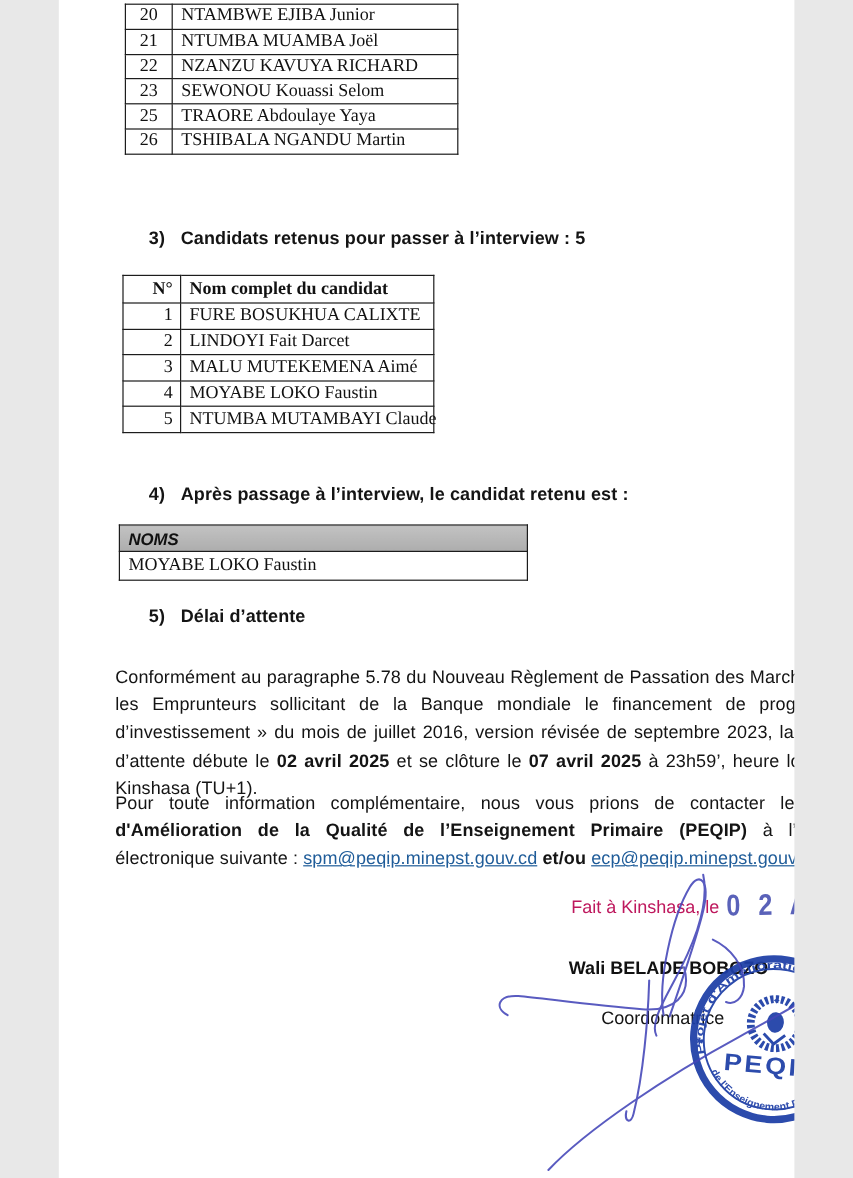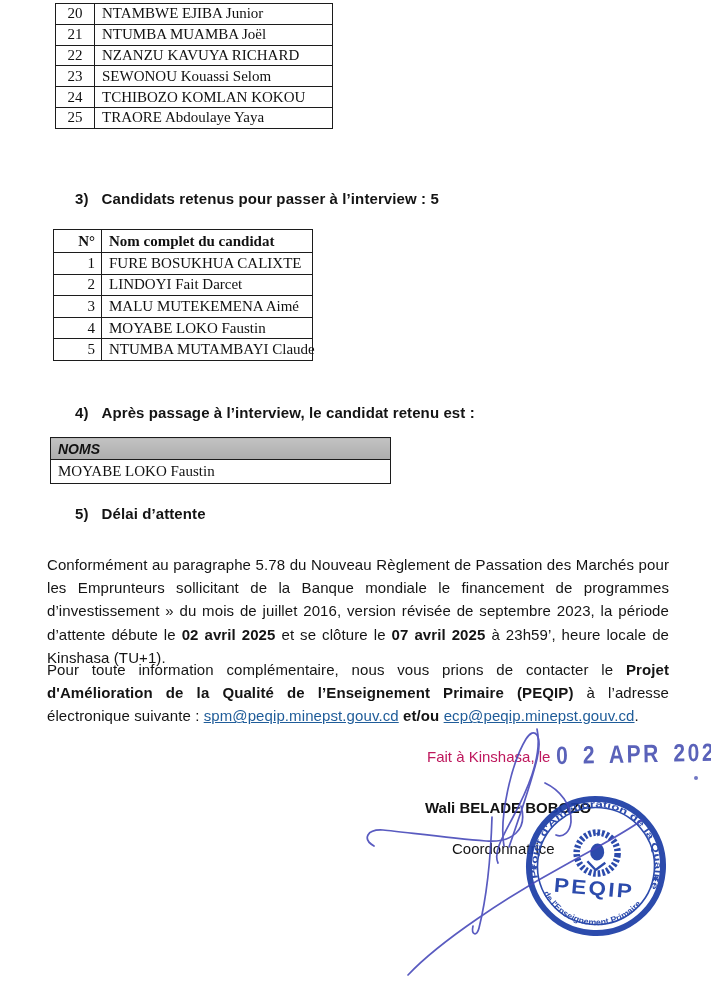--- a/index.html
+++ b/index.html
@@ -1,17 +1,17 @@
 <!DOCTYPE html>
 <html style="--stamp-blue: #1d3ea6; --date-blue: #4d55b4; --sig-blue: #4345b8; --link-blue: #1f5c99;"><head>
 <meta charset="utf-8">
 <style>
   html,body{margin:0;padding:0;background:#e8e8e8;}
   .page{
-    position:relative;width:711px;height:982px;background:#ffffff;
+    position:relative;width:613px;height:982px;background:#ffffff;
     margin:0 auto;overflow:hidden;
     font-family:"Liberation Sans",sans-serif;color:#1a1a1a;
   }
   
   table{border-collapse:collapse;background:#fff;}
   .doc-table td,.doc-table th{
     border:1.6px solid #1c1c1c;
     font-family:"Liberation Serif","DejaVu Serif",serif;
     font-size:15px;color:#111;padding:0 7px;white-space:nowrap;
   }
@@ -78,26 +78,26 @@
         </tr>
         <tr>
           <td class="num">22</td>
           <td>NZANZU KAVUYA RICHARD</td>
         </tr>
         <tr>
           <td class="num">23</td>
           <td>SEWONOU Kouassi Selom</td>
         </tr>
         <tr>
-          <td class="num">24</td>
-          <td>TCHIBOZO KOMLAN KOKOU</td>
-        </tr>
-        <tr>
           <td class="num">25</td>
           <td>TRAORE Abdoulaye Yaya</td>
+        </tr>
+        <tr>
+          <td class="num">26</td>
+          <td>TSHIBALA NGANDU Martin</td>
         </tr>
       </tbody>
   </table>
 
   <div class="num-heading" style="top:190px;">
     <span>3)</span>
     <span>Candidats retenus pour passer à l’interview : 5</span>
   </div>
 
   <table class="doc-table tbl-candidates">

